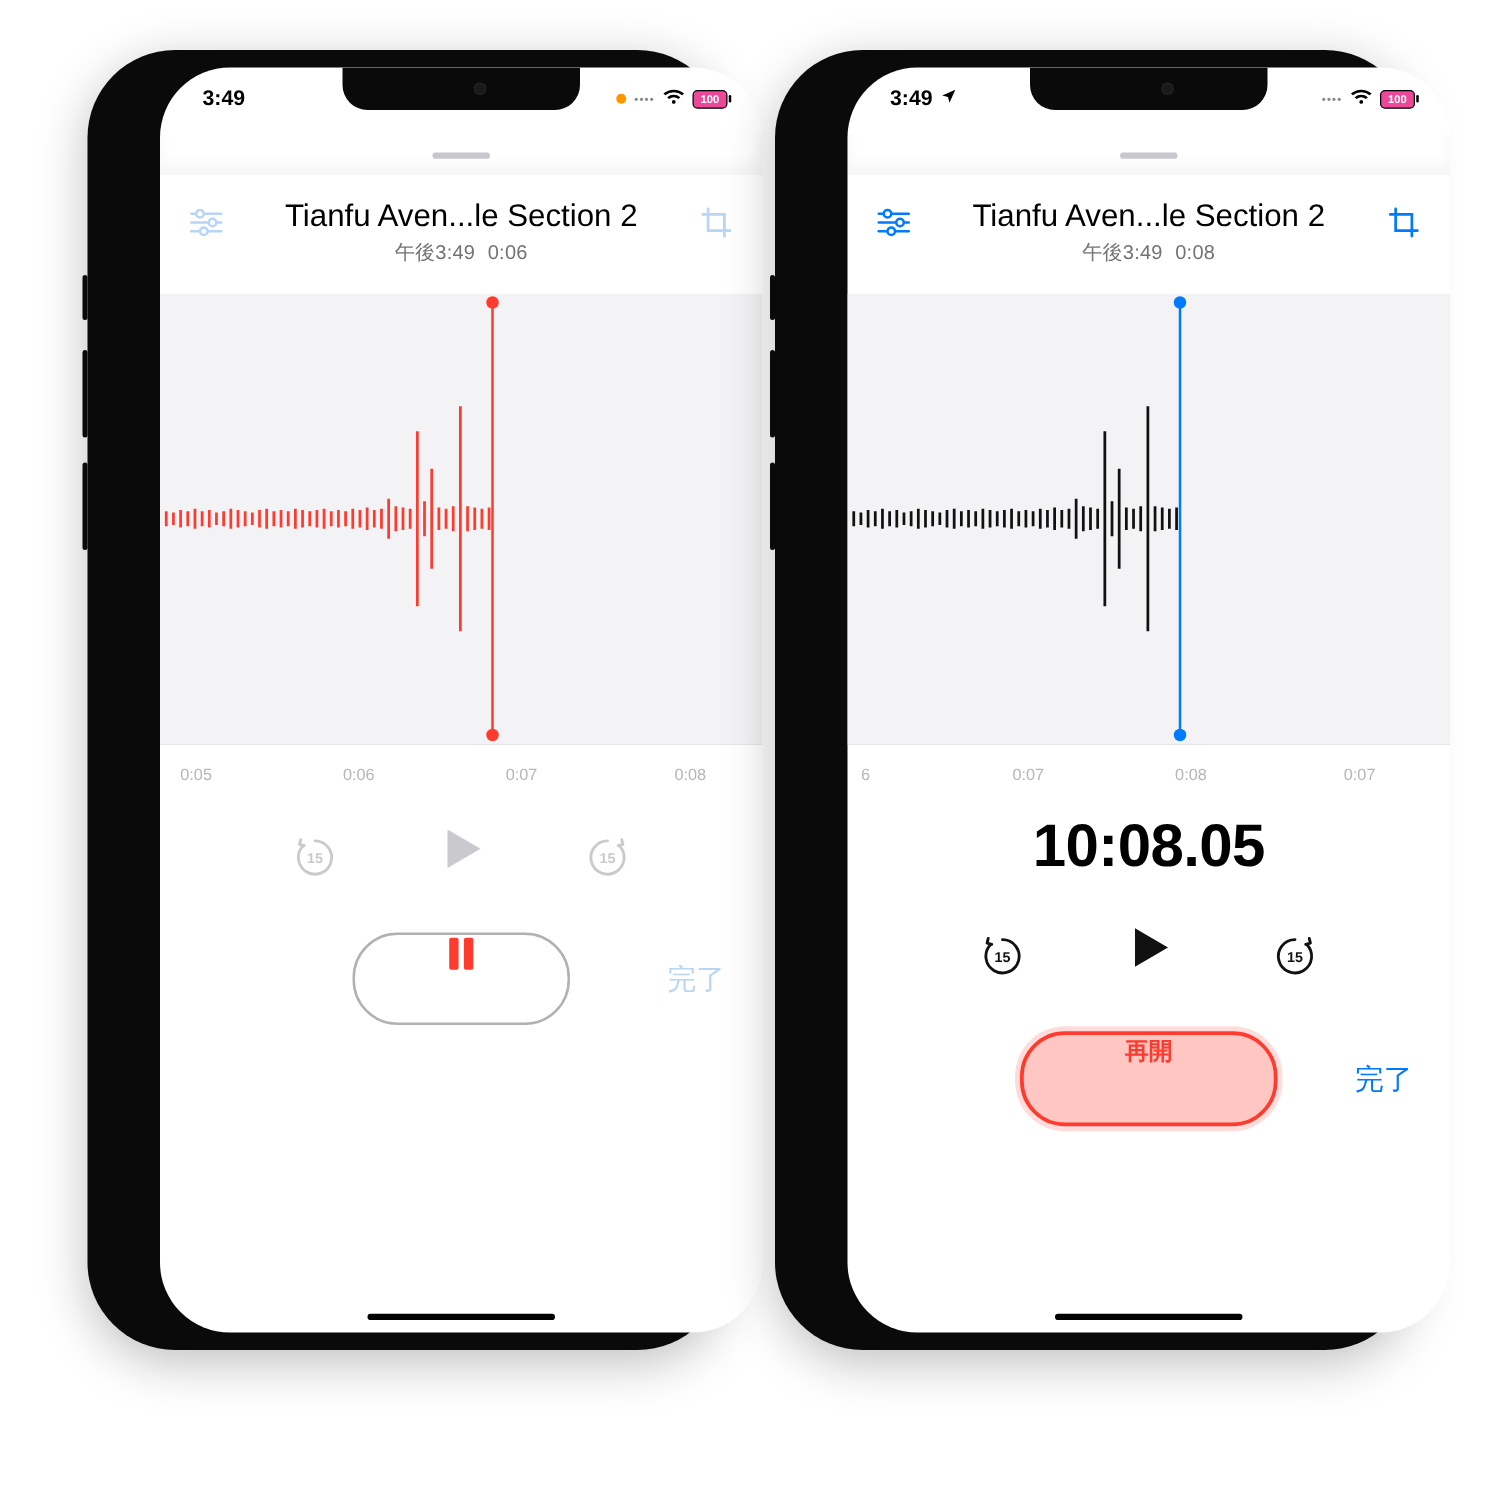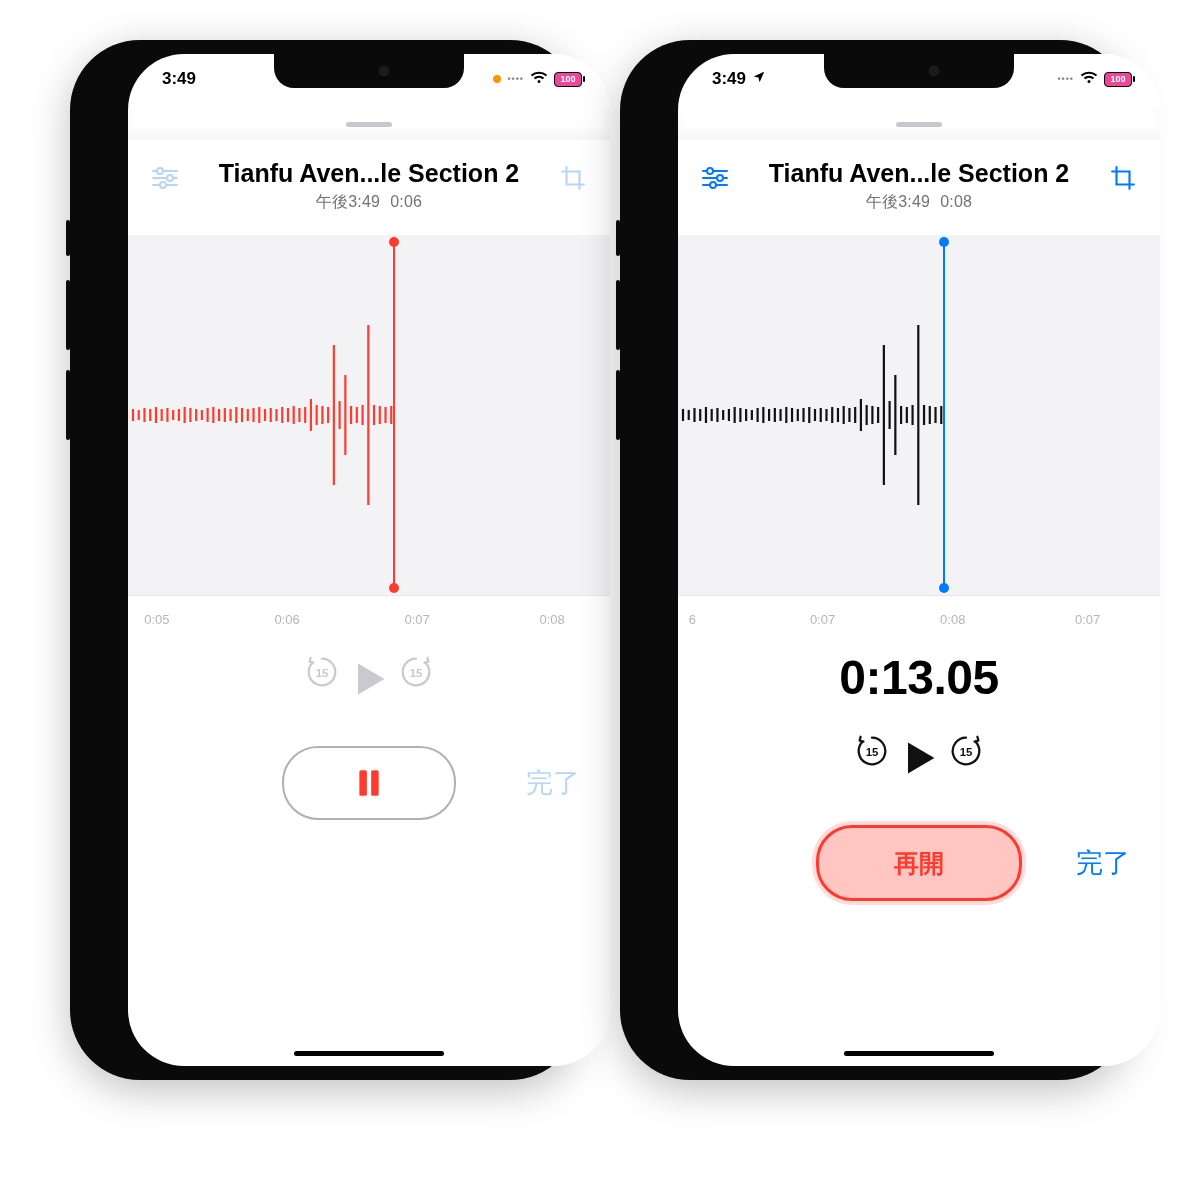--- a/index.html
+++ b/index.html
@@ -90,21 +90,21 @@
     box-shadow: 0 -8px 12px rgba(0,0,0,0.04) inset;
   }
   .grab{ width:46px; height:5px; border-radius:3px; background:#c8c8cc;}
   
   .header{
     display:flex; align-items:flex-start; justify-content:space-between;
     padding: 18px 20px 6px 20px;
   }
   .hdr-icon{ width:34px; display:flex; justify-content:center; padding-top:6px;}
   .hdr-center{ flex:1; text-align:center;}
-  .title{ font-size:25px; font-weight:700; color:#000; white-space:nowrap;}
+  .title{ font-size:25px; font-weight:400; color:#000; white-space:nowrap;}
   .subtitle{ font-size:16px; color:#737373; margin-top:4px; letter-spacing:0.2px;}
   .subtitle span + span { margin-left:10px;}
   
   .waveform-area{
     margin-top:16px;
     background:#f3f3f5;
     height:360px;
     position:relative;
     overflow:hidden;
   }
@@ -131,57 +131,57 @@
     font-weight:600;
     color:#000;
     margin-top:24px;
     font-variant-numeric: tabular-nums;
     letter-spacing:-0.5px;
   }
   
   .transport{
     margin-top:26px;
     display:flex;
-    align-items:flex-start;
+    align-items:flex-end;
     justify-content:center;
+    gap:70px;
   }
   .skip-btn{ width:40px;height:40px; display:flex; align-items:center; justify-content:center;}
   .play-btn{ width:54px; height:54px; display:flex; align-items:center; justify-content:center;}
   
   .bottom-row{
     margin-top:40px;
     display:flex;
     align-items:center;
     justify-content:center;
     position:relative;
     padding: 0 20px;
   }
   .main-action{
     height:70px;
     border-radius:36px;
     display:flex;
-    align-items:center;
     justify-content:center;
-    font-size:25px;
+    font-size:19px;
     font-weight:600;
   }
   .action-pause{
     width:170px;
     border:2.5px solid #b0b0b5;
     background:#fff;
   }
   .action-resume{
     width:200px;
     border:3px solid #ff3b30;
     background:#ffc6c2;
     color:#ff3b30;
     box-shadow: 0 0 0 4px rgba(255,59,48,0.18);
   }
   .done-link{
-    position:absolute; right:30px; font-size:27px; font-weight:500;
+    position:absolute; right:30px; font-size:23px; font-weight:500;
   }
   
   .home-indicator{
     position:absolute; bottom:10px; left:50%; transform:translateX(-50%);
     width:150px; height:5px; border-radius:3px; background:#000;
   }
 </style>
 <style>.phone:nth-of-type(1) .playhead::before,.phone:nth-of-type(1) .playhead::after{background:#ff3b30;}</style><style>.phone:nth-of-type(2) .playhead::before,.phone:nth-of-type(2) .playhead::after{background:#007aff;}</style></head>
 <body>
 
@@ -452,21 +452,21 @@
         </svg>
         <div class="playhead" style="left: 55%; background: rgb(0, 122, 255);"></div>
       </div>
     <div class="time-axis">
         <span class="tick" style="left: 3%;">6</span>
         <span class="tick" style="left: 30%;">0:07</span>
         <span class="tick" style="left: 57%;">0:08</span>
         <span class="tick" style="left: 85%;">0:07</span>
       </div>
 
-    <div class="big-time">0:13.05</div>
+    <div class="big-time">10:08.05</div>
 
     <div class="transport">
       <div class="skip-btn">
         <svg width="38" height="38" viewBox="0 0 40 40">
           <path d="M20 6a14 14 0 1 1-9.9 4.1" fill="none" stroke-width="2.4" stroke-linecap="round" stroke="#111111"></path>
           <path d="M11 10l-4-1 1-4" fill="none" stroke-width="2.4" stroke-linecap="round" stroke-linejoin="round" stroke="#111111"></path>
           <text x="20" y="25" text-anchor="middle" font-size="12" font-weight="600" fill="#111111">15</text>
         </svg>
       </div>
       <div class="play-btn">

